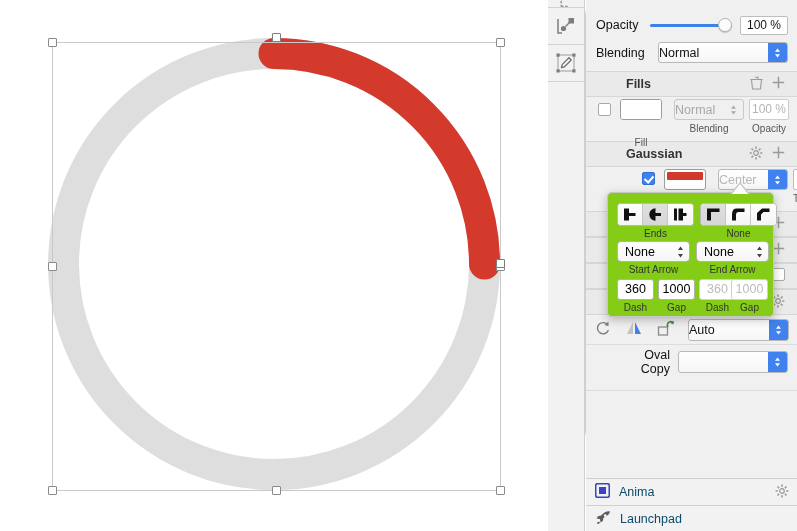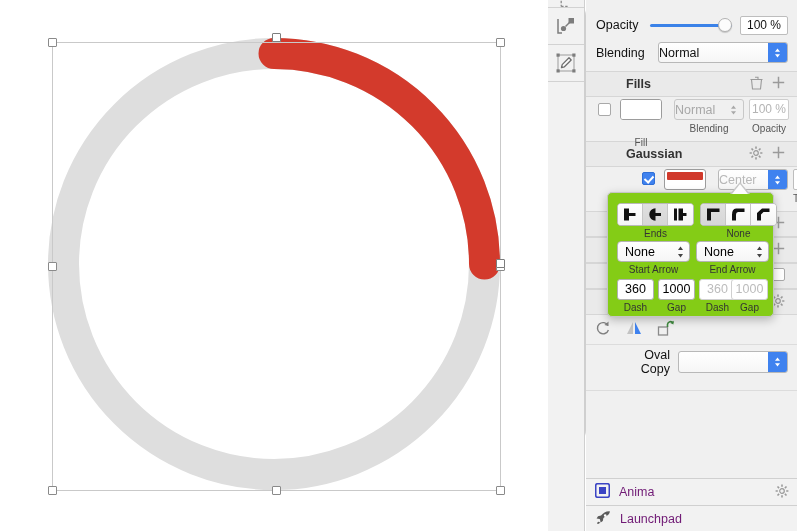--- a/index.html
+++ b/index.html
@@ -168,21 +168,21 @@
   
   .xform { height:28px; display:flex; align-items:center; padding:0 9px; gap:13px;
            border-bottom:1px solid #dcdcdc; background:#f0f0f0; }
 
   
   .plug {
     position:absolute; left:0; width:212px; height:27px;
     display:flex; align-items:center; padding:0 9px;
     border-top:1px solid #d0d0d0; background:#f2f2f2;
   }
-  .plug .pname { flex:1; font-size:12.5px; margin-left:9px; color:#701a75; }
+  .plug .pname { flex:1; font-size:12.5px; margin-left:9px; color:#0c4a6e; }
 </style>
 </head>
 <body>
 
 <div id="app">
 
   <div id="canvas">
 
     <svg id="shape-svg" width="548" height="531">
 
@@ -391,20 +391,29 @@
               <path d="M11 2 L11 14 L17 14 Z" fill="#3f82ef"></path>
             </svg>
         </span>
         <span>
           <svg width="18" height="16" viewBox="0 0 18 16">
               <rect x="1.5" y="7" width="9" height="8" fill="none" stroke="#8b8b8b" stroke-width="1.3"></rect>
               <path d="M10.5 7 L10.5 4.3 A3 3 0 0 1 16 3" fill="none" stroke="#3f8a3f" stroke-width="1.6"></path>
               <path d="M16.8 0.8 L16.4 4.6 L13.3 3 Z" fill="#3f8a3f"></path>
             </svg>
         </span>
+        <div class="popup" style="flex:1;height:22px;">
+          <span>Auto</span>
+          <span class="arrows">
+            <svg width="7" height="12" viewBox="0 0 7 12">
+              <path d="M3.5 1.5 L6 4.7 L1 4.7 Z" fill="#fff"></path>
+              <path d="M3.5 10.5 L6 7.3 L1 7.3 Z" fill="#fff"></path>
+            </svg>
+          </span>
+        </div>
       </div>
 
       <div class="row" style="height:34px;margin-left:24px;">
         <span class="lbl" style="flex:1;text-align:right;padding-right:8px;">Oval Copy</span>
         <div class="popup" style="width:110px;height:22px;">
           <span></span>
           <span class="arrows">
             <svg width="7" height="12" viewBox="0 0 7 12">
               <path d="M3.5 1.5 L6 4.7 L1 4.7 Z" fill="#fff"></path>
               <path d="M3.5 10.5 L6 7.3 L1 7.3 Z" fill="#fff"></path>

